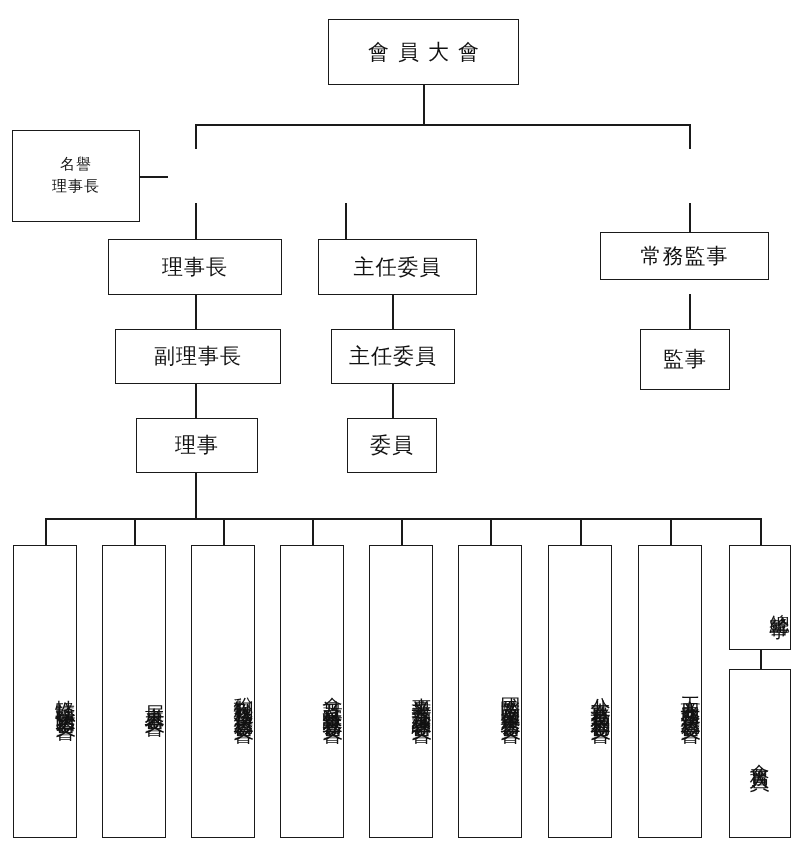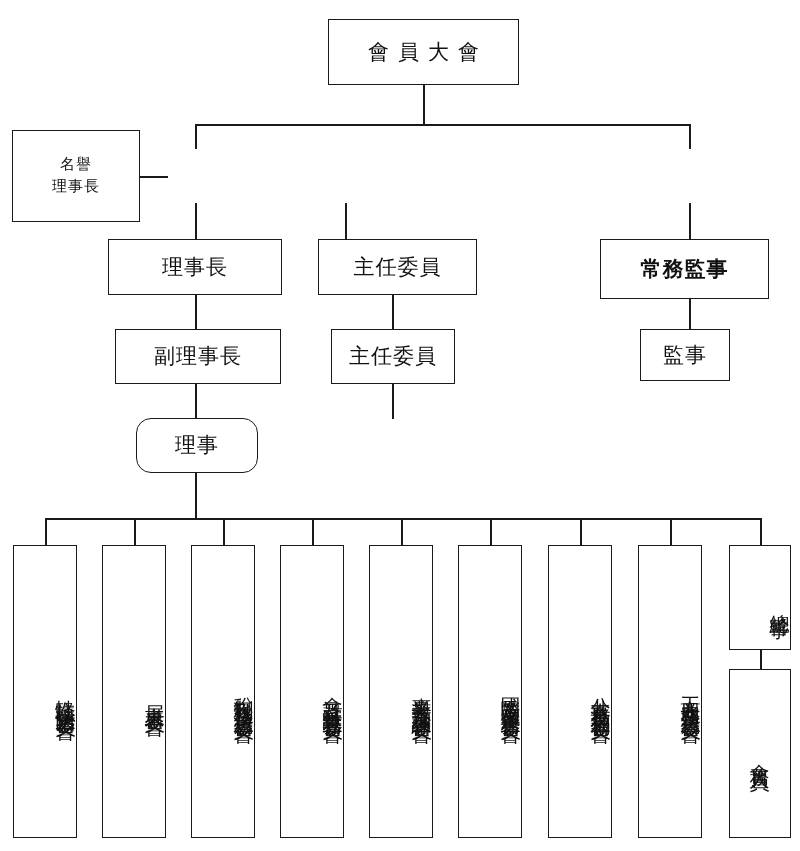--- a/index.html
+++ b/index.html
@@ -110,40 +110,43 @@
 
 
   <div class="box h1" style="left:108px;top:239px;width:174px;height:56px;">
     <span class="txt">理事長</span>
   </div>
 
   <div class="box h1" style="left:318px;top:239px;width:159px;height:56px;">
     <span class="txt">主任委員</span>
   </div>
 
-  <div class="box h1" style="left:600px;top:239px;width:169px;height:60px;font-weight:bold;">
+  <div class="box h1" style="left:600px;top:232px;width:169px;height:48px;">
     <span class="txt">常務監事</span>
   </div>
 
   <div class="box h1" style="left:115px;top:329px;width:166px;height:55px;">
     <span class="txt">副理事長</span>
   </div>
 
   <div class="box h1" style="left:331px;top:329px;width:124px;height:55px;">
     <span class="txt">主任委員</span>
   </div>
 
-  <div class="box h1" style="left:640px;top:329px;width:90px;height:52px;">
+  <div class="box h1" style="left:640px;top:329px;width:90px;height:61px;">
     <span class="txt">監事</span>
   </div>
 
-  <div class="box h1" style="left:136px;top:418px;width:122px;height:55px;border-radius:15px;">
+  <div class="box h1" style="left:136px;top:418px;width:122px;height:55px;">
     <span class="txt">理事</span>
   </div>
 
+  <div class="box h1" style="left:347px;top:418px;width:90px;height:55px;">
+    <span class="txt">委員</span>
+  </div>
 
   <div class="box vbox" style="left:13px;top:545px;width:64px;height:293px;">
     <span class="txt">性騷擾防治委員會</span>
   </div>
 
   <div class="box vbox" style="left:102px;top:545px;width:64px;height:293px;">
     <span class="txt">屏東委員會</span>
   </div>
 
   <div class="box vbox" style="left:191px;top:545px;width:64px;height:293px;">

